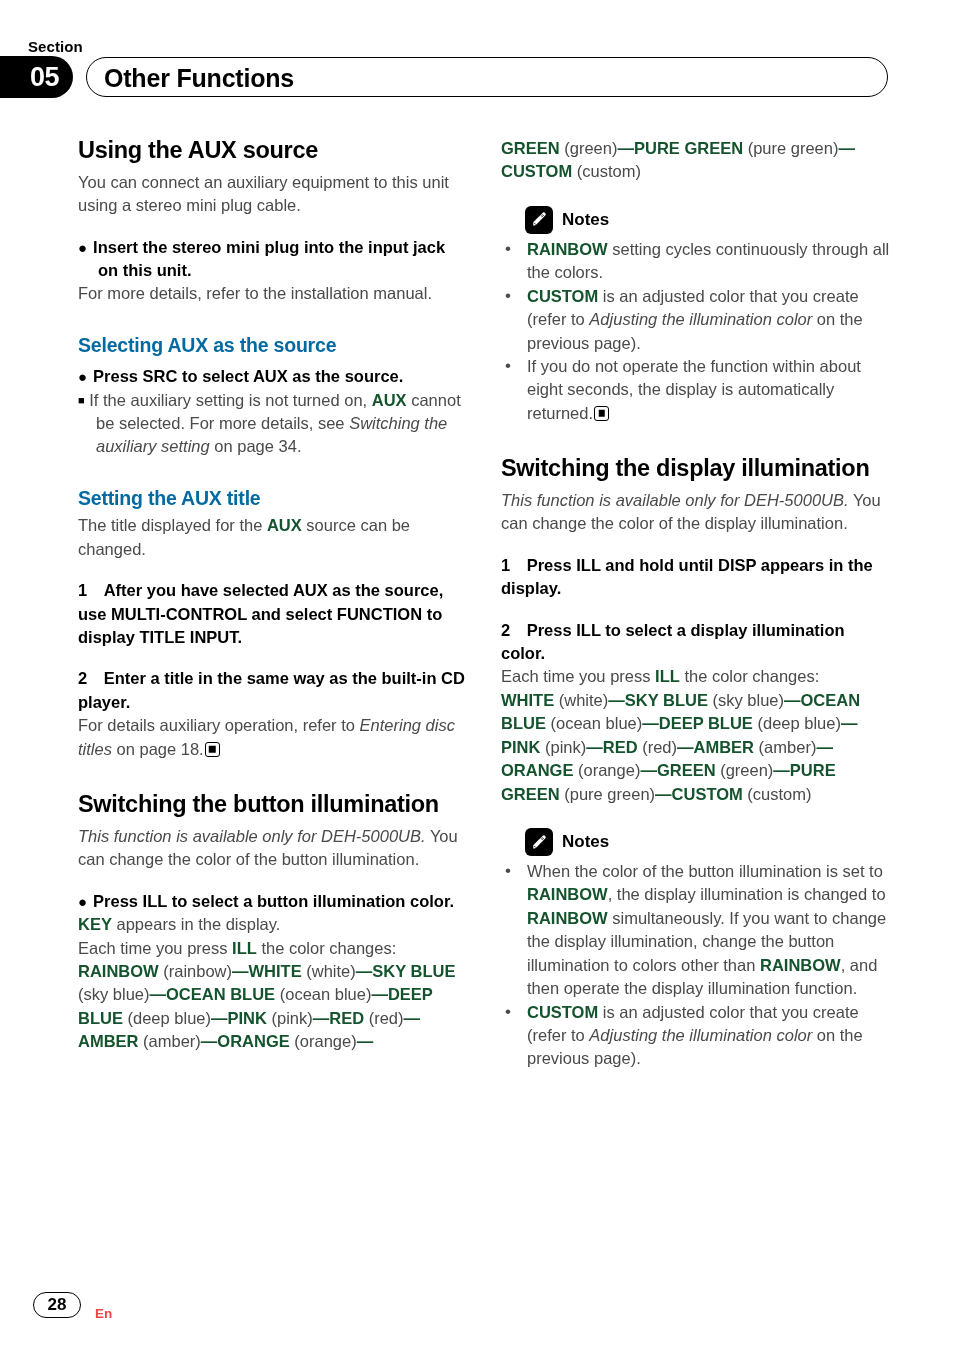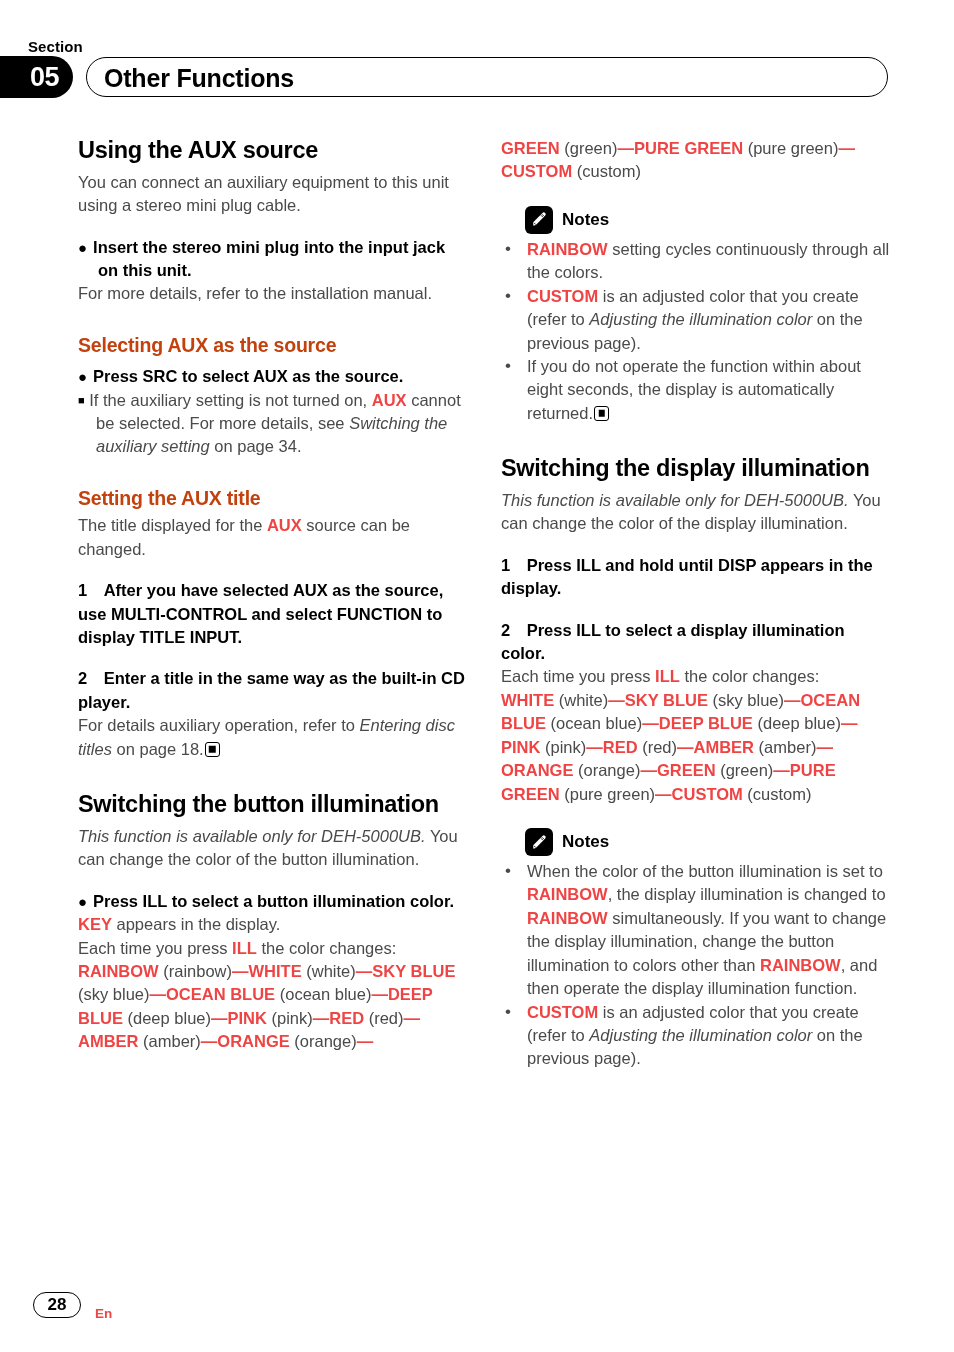--- a/index.html
+++ b/index.html
@@ -96,34 +96,34 @@
     font-weight: bold;
     color: #000000;
     line-height: 1.18;
     margin: 0 0 6px 0;
     letter-spacing: -0.3px;
   }
   .h1.spaced { margin-top: 30px; }
   .h2 {
     font-size: 19.5px;
     font-weight: bold;
-    color: #c2410c;
+    color: #0369a1;
     line-height: 1.2;
     margin: 28px 0 4px 0;
     letter-spacing: -0.2px;
   }
   p {
     font-size: 16.5px;
     line-height: 1.42;
     margin: 0;
     color: #4a4a4a;
   }
   p.gap      { margin-top: 18px; }
   p.gap-sm   { margin-top: 8px; }
-  b, strong  { color: #ef4444; font-weight: bold; }
+  b, strong  { color: #14532d; font-weight: bold; }
   i, em      { font-style: italic; }
 
   
   p.instruction {
     color: #000000;
     font-weight: bold;
     font-size: 16.5px;
     line-height: 1.42;
   }
   p.instruction.bullet {

